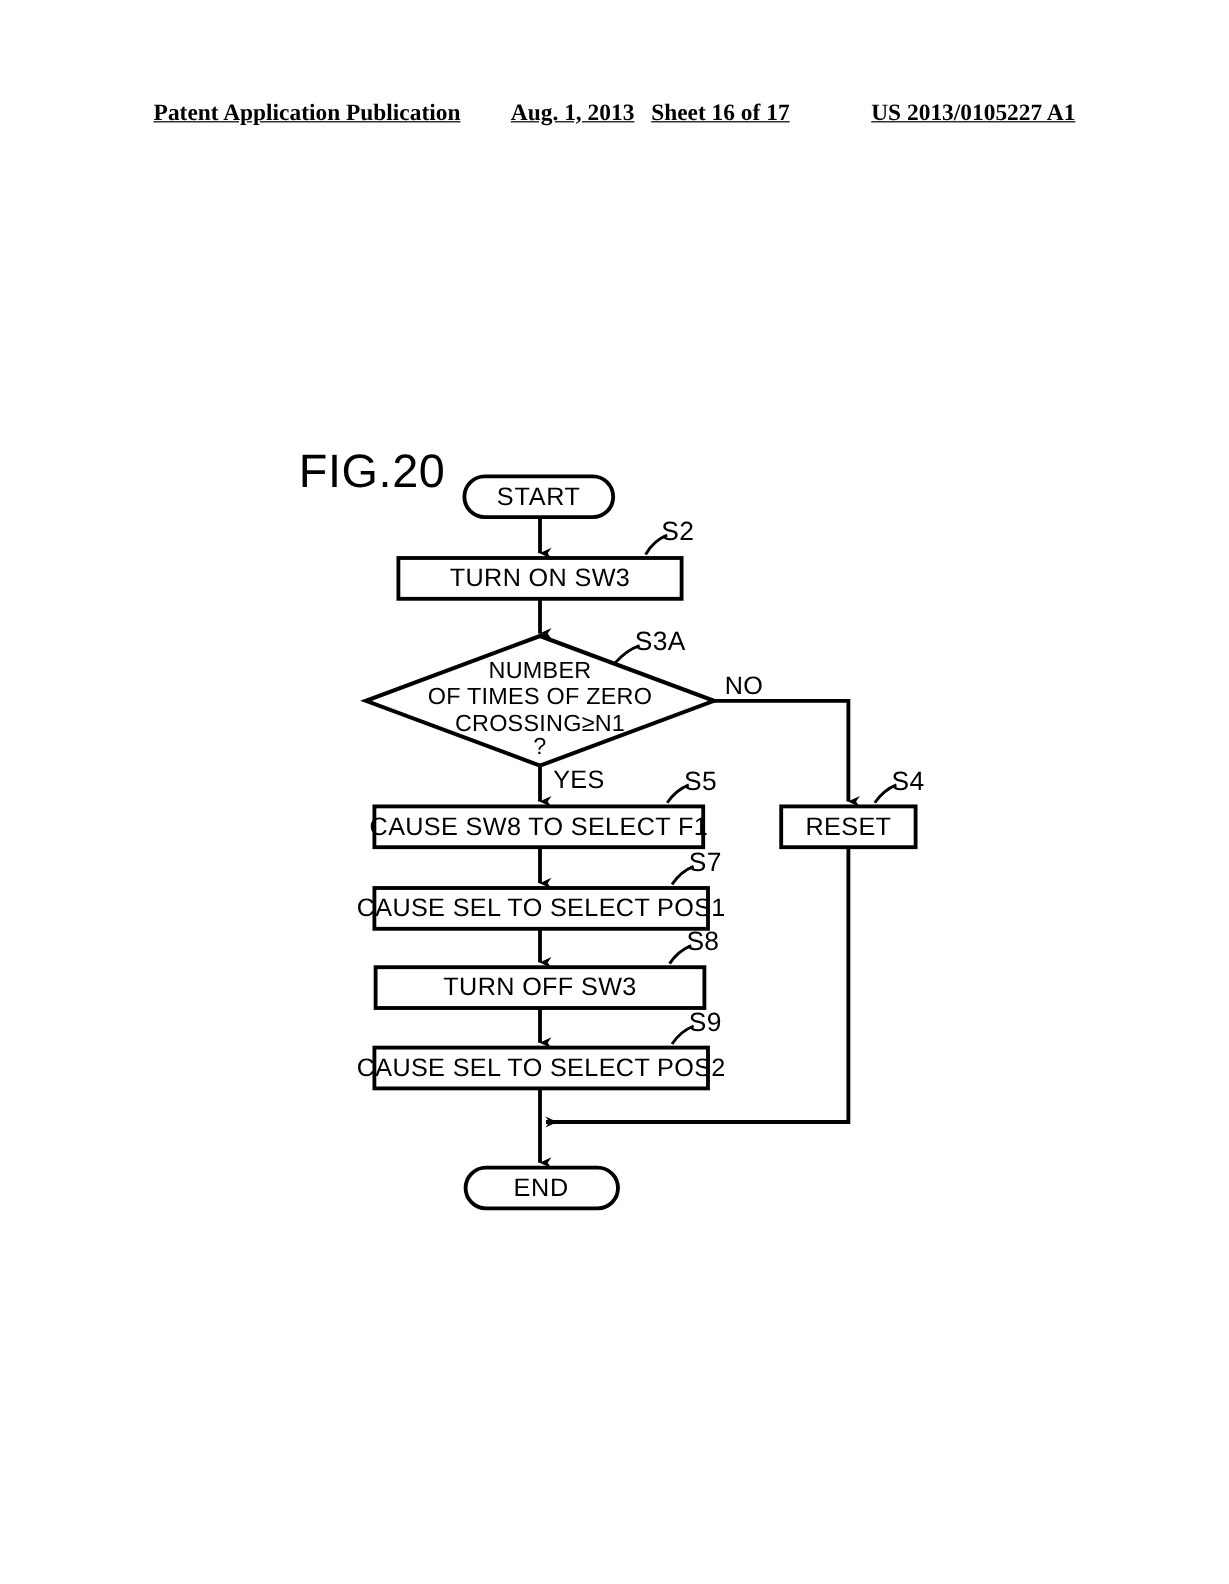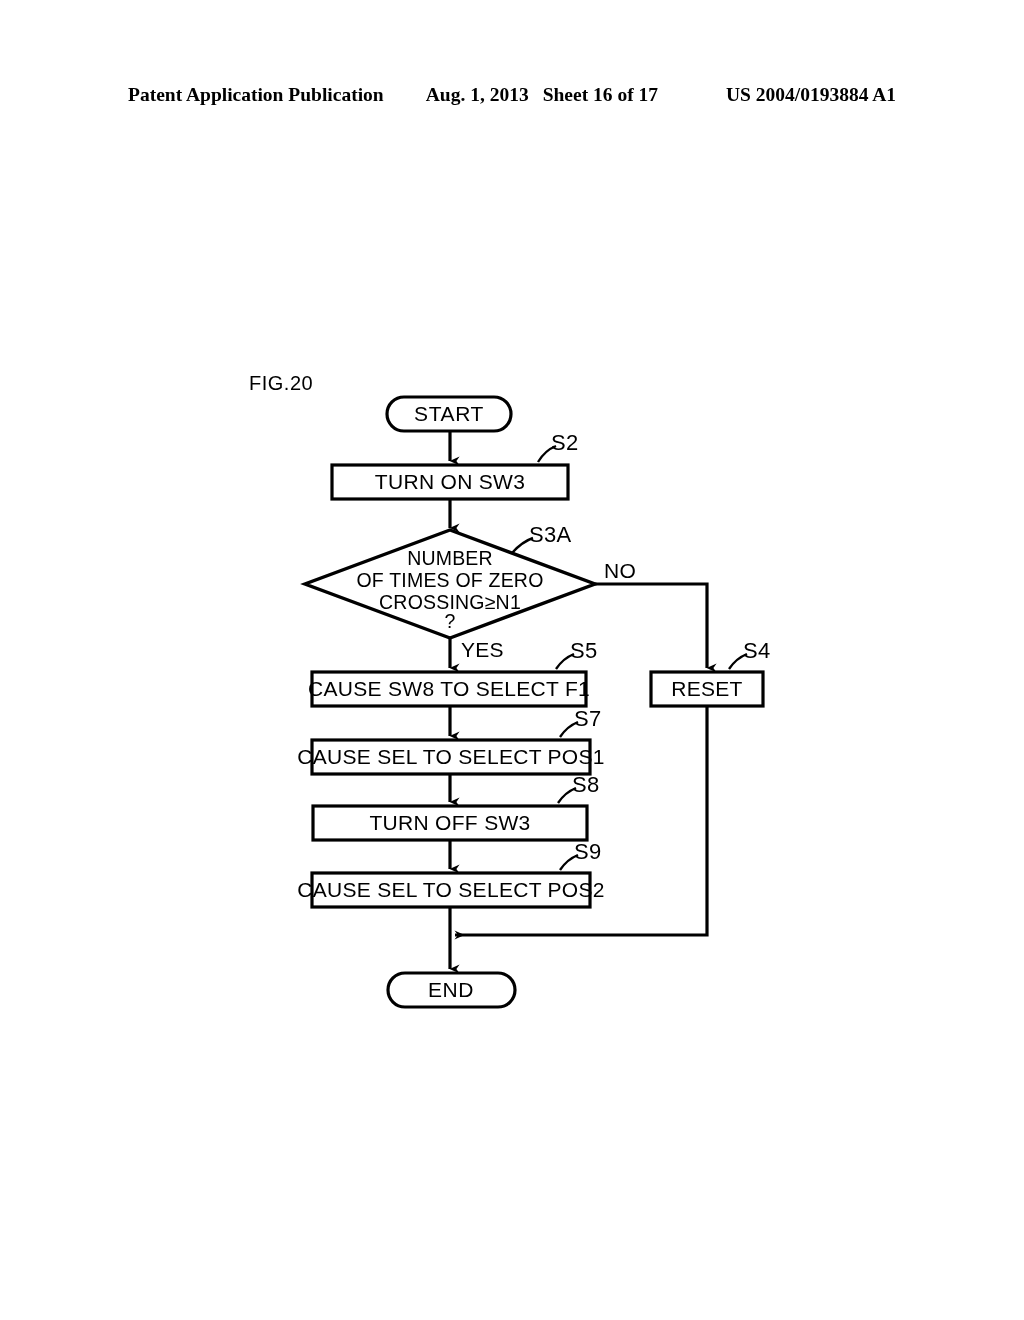--- a/index.html
+++ b/index.html
@@ -23,33 +23,34 @@
     left: 128px;
     width: 768px;
     height: 26px;
     display: flex;
     align-items: baseline;
     font-family: "Liberation Serif", serif;
     font-weight: bold;
     font-size: 19.5px;
     letter-spacing: 0px;
     white-space: nowrap;
+    text-decoration: underline;
   }
   #patent-header .hdr-pub   { margin-right: 42px; }
   #patent-header .hdr-date  { margin-right: 14px; }
   #patent-header .hdr-sheet { margin-right: 68px; }
   #patent-header .hdr-num   { }
 
   
   #figure-label {
     position: absolute;
     left: 249px;
     top: 372px;
     font-family: "Liberation Sans", sans-serif;
-    font-size: 20px;
+    font-size: 39px;
     font-weight: 500;
     letter-spacing: 0.5px;
     white-space: nowrap;
   }
 
   
   #flowchart {
     position: absolute;
     left: 0;
     top: 0;
@@ -128,21 +129,21 @@
     letter-spacing: 0.3px;
   }
 </style>
 </head>
 <body>
 
 <div id="patent-header">
   <span class="hdr-pub">Patent Application Publication</span>
   <span class="hdr-date">Aug. 1, 2013</span>
   <span class="hdr-sheet">Sheet 16 of 17</span>
-  <span class="hdr-num">US 2004/0193884 A1</span>
+  <span class="hdr-num">US 2013/0105227 A1</span>
 </div>
 
 <div id="figure-label">FIG.20</div>
 
 <div id="flowchart">
   <svg viewBox="0 0 1024 1320" xmlns="http://www.w3.org/2000/svg">
     <defs>
       <marker id="arrowDown" markerWidth="12" markerHeight="12" refX="5" refY="9.6" orient="auto" markerUnits="userSpaceOnUse">
         <path d="M0.4,0 L5,10 L9.6,0 L5,3.2 Z" fill="#000000"></path>
       </marker>

